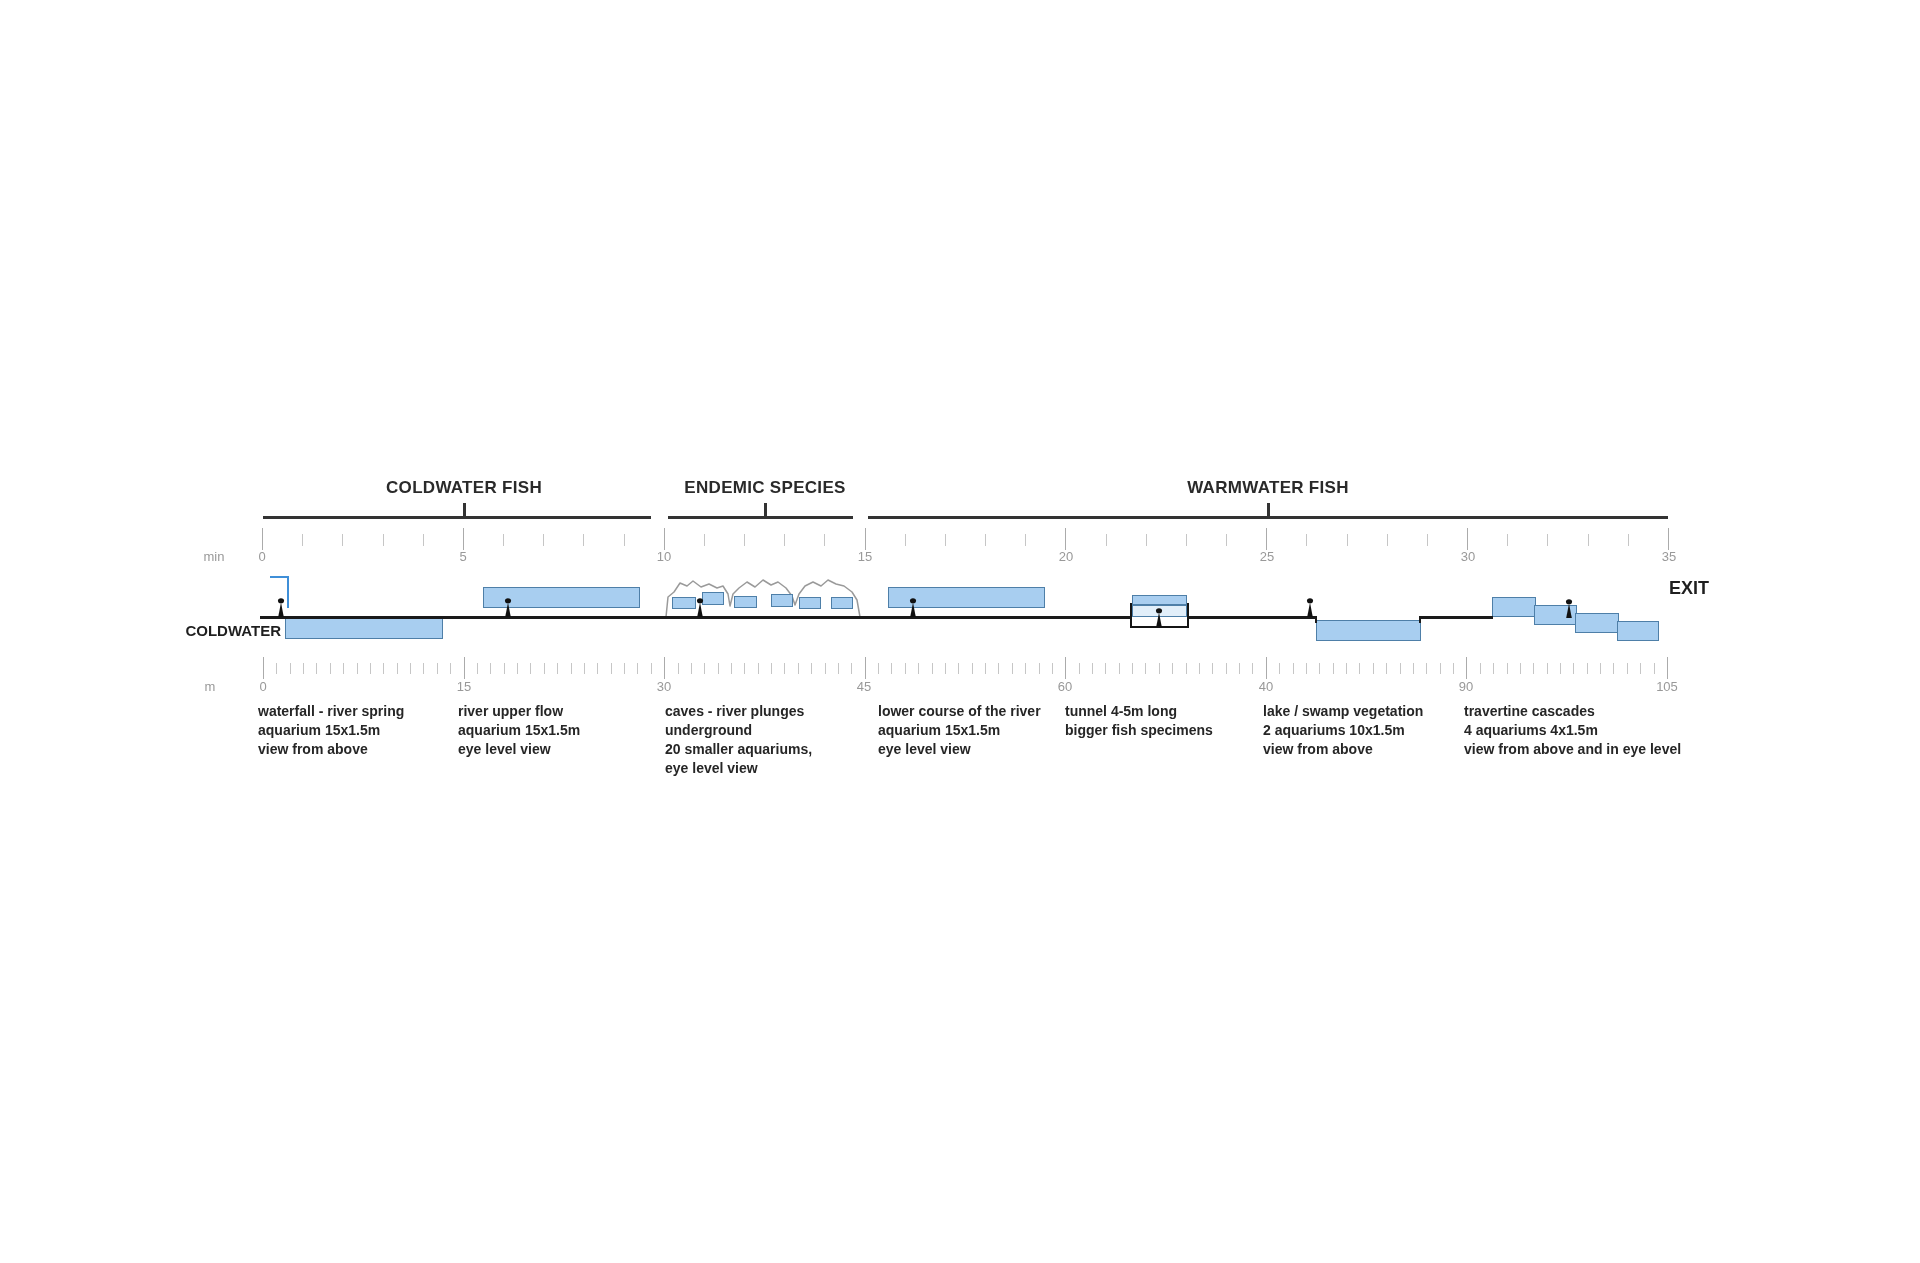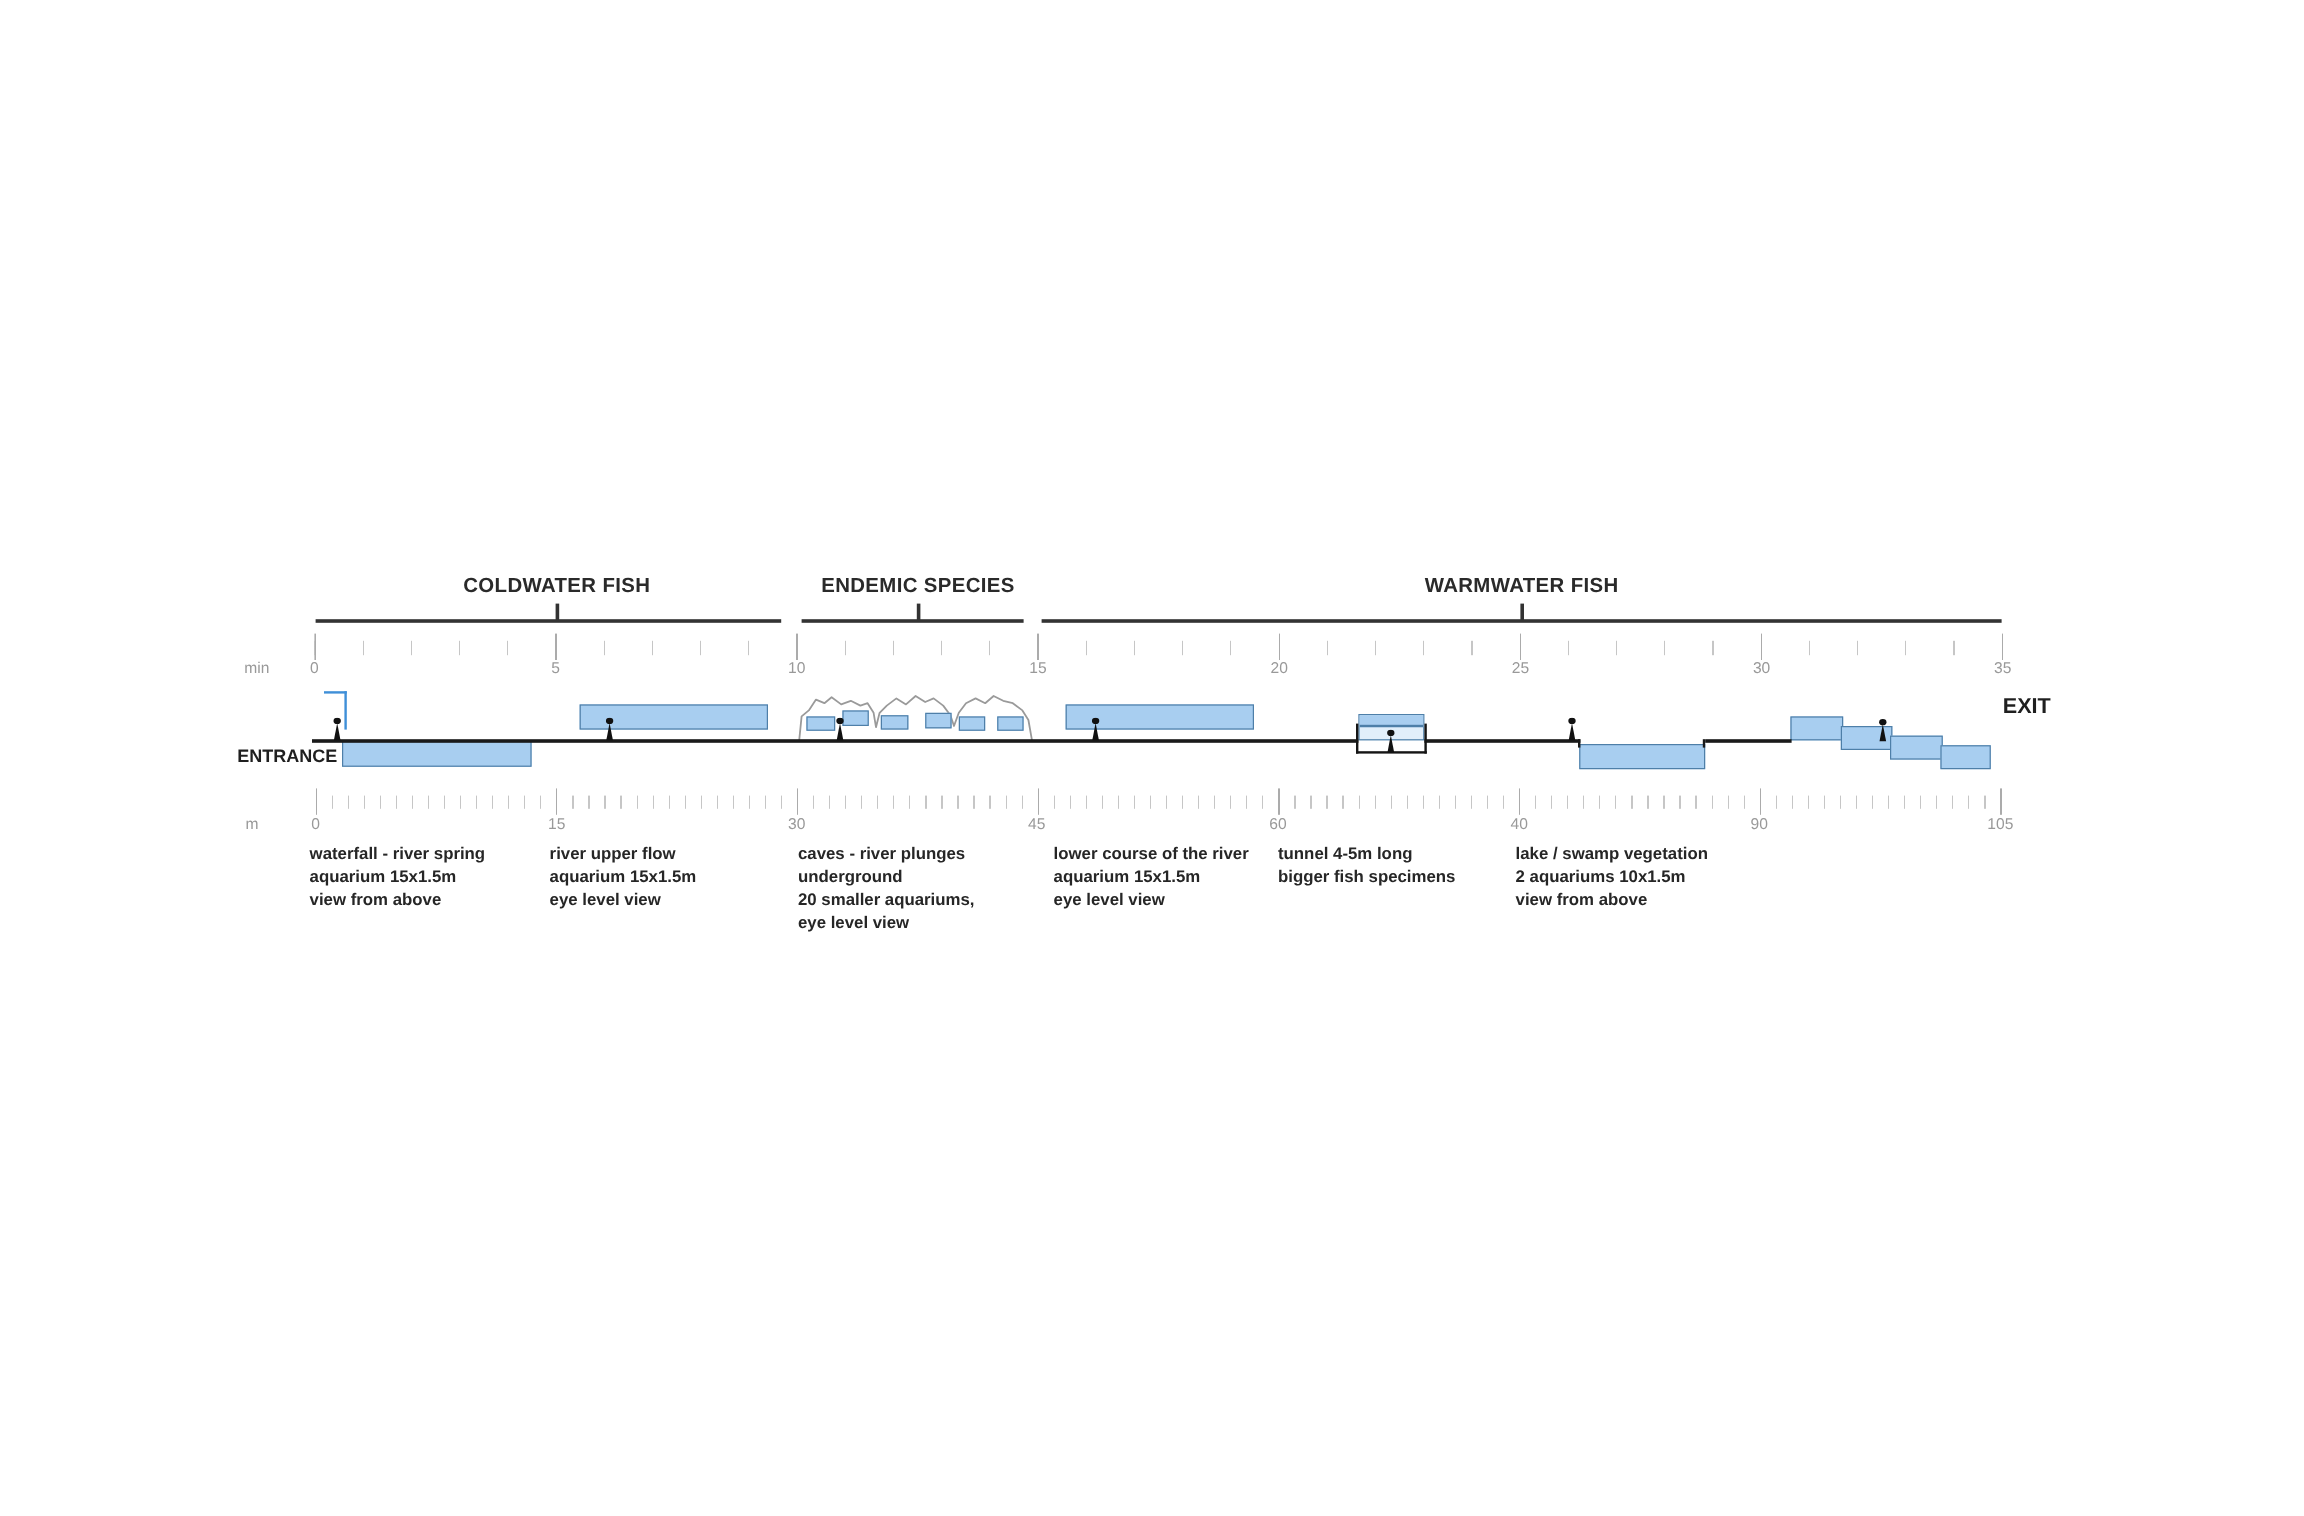--- a/index.html
+++ b/index.html
@@ -64,21 +64,21 @@
   <div class="tick-label" style="left:1247px;top:549px;">25</div>
   <div class="tick-label" style="left:1448px;top:549px;">30</div>
   <div class="tick-label" style="left:1649px;top:549px;">35</div>
 
   <div class="path-line" style="left:260px;top:616px;width:872px;"></div>
   <div class="path-line" style="left:1187px;top:616px;width:130px;"></div>
   <div class="path-line" style="left:1421px;top:616px;width:72px;"></div>
   <div class="path-step" style="left:1315px;top:616px;"></div>
   <div class="path-step" style="left:1419px;top:616px;"></div>
 
-  <div class="endpoint entrance" style="left:160px;top:622px;width:121px;">ENTRANCE</div>
+  <div class="endpoint entrance" style="left:160px;top:622px;width:121px;">COLDWATER</div>
   <div class="endpoint exit" style="left:1669px;top:578px;">EXIT</div>
 
   <div class="waterfall-mark" style="left:270px;top:576px;"></div>
 
   <div class="tank" style="left:285px;top:617px;width:158px;height:22px;"></div>
   <div class="tank" style="left:483px;top:587px;width:157px;height:21px;"></div>
   <div class="tank" style="left:888px;top:587px;width:157px;height:21px;"></div>
   <div class="tank" style="left:1316px;top:620px;width:105px;height:21px;"></div>
 
   <div class="tank" style="left:1492px;top:597px;width:44px;height:20px;z-index:2;"></div>
@@ -157,14 +157,17 @@
 20 smaller aquariums,
 eye level view</div>
   <div class="desc" style="left:862px;top:702px;margin-left:16px;">lower course of the river
 aquarium 15x1.5m
 eye level view</div>
   <div class="desc" style="left:1065px;top:702px;">tunnel 4-5m long
 bigger fish specimens</div>
   <div class="desc" style="left:1263px;top:702px;">lake / swamp vegetation
 2 aquariums 10x1.5m
 view from above</div>
+  <div class="desc" style="left:1464px;top:702px;">travertine cascades
+4 aquariums 4x1.5m
+view from above and in eye level</div>
 
 </div>
 
 </body></html>

